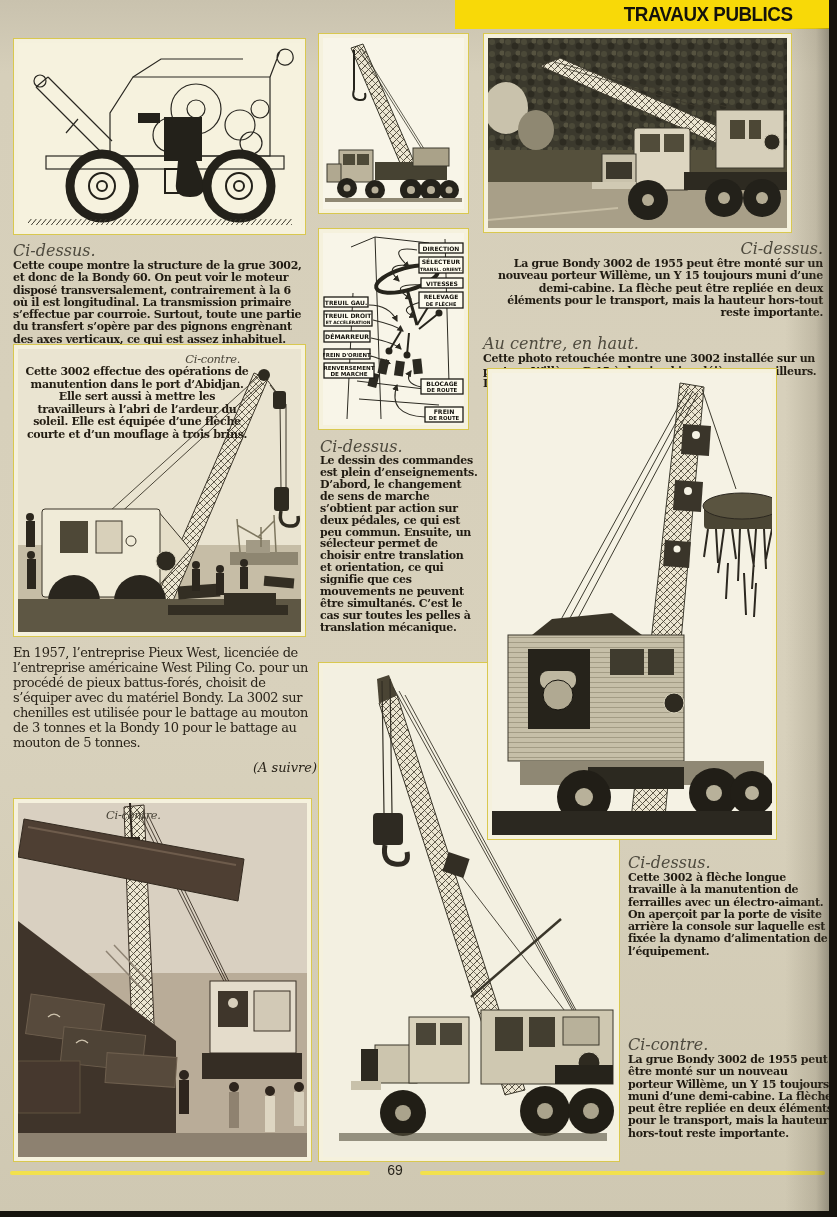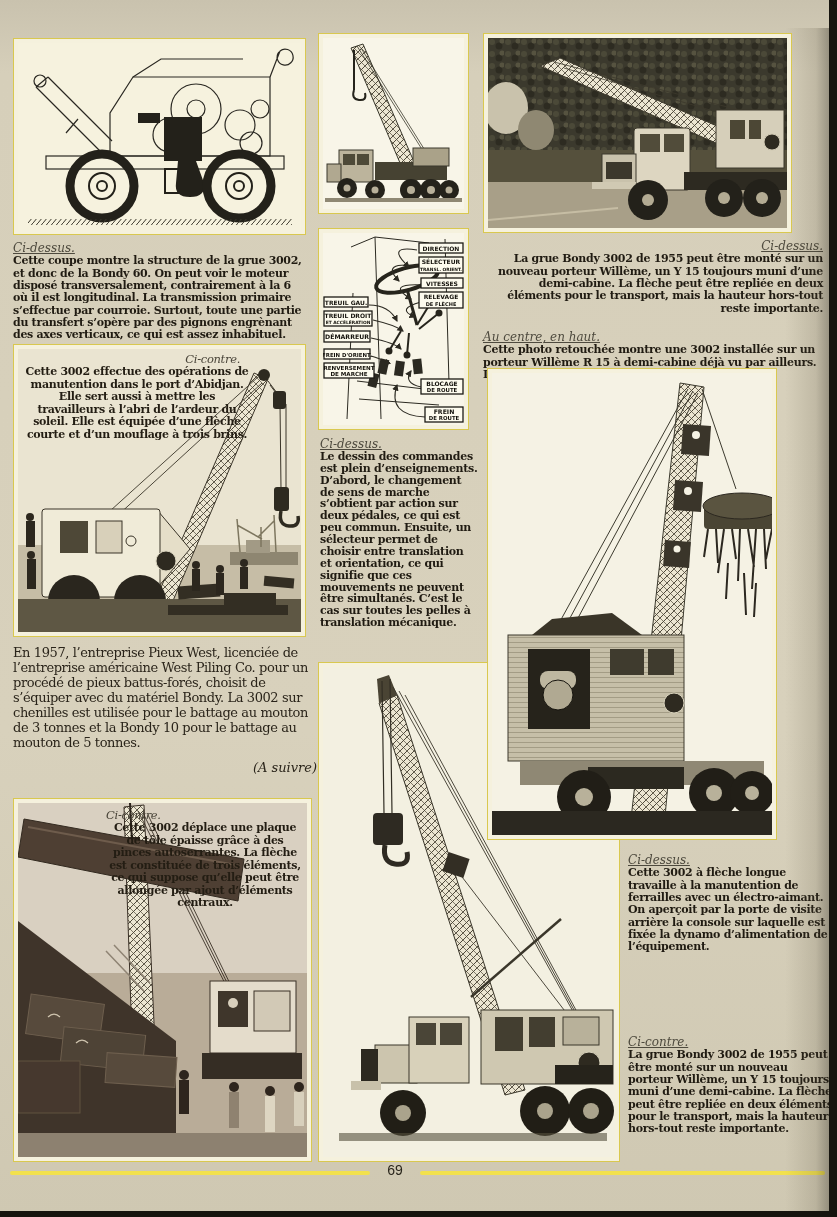--- a/index.html
+++ b/index.html
@@ -21,21 +21,21 @@
     letter-spacing:-0.5px; transform:scaleX(.94); transform-origin:right center;
   }
   .frame{
     position:absolute; background:#f5f1dd; border:1px solid #d9c84f; box-sizing:border-box; padding:4px;
   }
   .frame svg{display:block;}
   .cap{
     position:absolute; font-weight:700; font-size:11px; line-height:1.12; letter-spacing:-0.3px;
     color:#201b12;
   }
-  .cap .lbl{font-weight:400; font-style:italic; font-size:12px; color:#4e4a3e; letter-spacing:0;text-decoration:underline;}
+  .cap .lbl{font-weight:400; font-style:italic; font-size:16px; color:#4e4a3e; letter-spacing:0;}
   .cap.right{text-align:right;}
   .overlay-cap{position:absolute; z-index:5; font-weight:700; font-size:11px; line-height:1.14;
     letter-spacing:-0.3px; color:#231d13;}
   .overlay-cap .lbl{font-weight:400; font-style:italic; font-size:11.5px; color:#4a453a;}
   .bodytext{
     position:absolute; left:13px; top:646px; width:304px; font-size:13px; line-height:1.15;
     letter-spacing:-0.4px; color:#2a241a;
   }
   .bodytext p{margin:0;}
   .bodytext p + p{text-indent:14px; margin-top:19px;}
@@ -71,20 +71,23 @@
         <circle cx="4" cy="4" r="3" fill="#4b4938"></circle>
         <circle cx="11" cy="8" r="3.5" fill="#2d2b21"></circle>
         <circle cx="14" cy="3" r="2.5" fill="#565340"></circle>
       </pattern>
       <marker id="ah" markerWidth="7" markerHeight="7" refX="5" refY="3" orient="auto">
         <path d="M0,0 L6,3 L0,6 z" fill="#2c2a22"></path>
       </marker>
     </defs>
   </svg>
 
+  <div class="header-band">
+    <span>TRAVAUX PUBLICS</span>
+  </div>
 
   <div class="frame" style="left:13px; top:38px; width:293px; height:197px;">
     <svg viewBox="0 0 283 187" width="283" height="187">
       <rect width="283" height="187" fill="#f6f2de"></rect>
       <g stroke="#2a2822" stroke-width="1.2" fill="none">
         <rect x="28" y="113" width="238" height="13"></rect>
         <polygon points="115,34 252,34 252,113 92,113 92,70"></polygon>
         <path d="M252,34 L262,8 M262,8 A8,8 0 1,1 261,9"></path>
         <circle cx="178" cy="66" r="25"></circle>
           <circle cx="178" cy="66" r="9"></circle>
@@ -476,21 +479,20 @@
             <rect x="211" y="289" width="10" height="36" fill="#8f8270"></rect>
           <circle cx="252" cy="288" r="5" fill="#2e251d"></circle>
             <rect x="247" y="293" width="10" height="36" fill="#ded6c2"></rect>
           <circle cx="281" cy="284" r="5" fill="#2e251d"></circle>
             <rect x="276" y="289" width="10" height="34" fill="#d8d0bc"></rect>
         </g>
         <rect x="0" y="330" width="289" height="24" fill="#8d8170"></rect>
       </svg>
       <div class="overlay-cap" style="left:88px; top:6px; width:198px;">
         <div class="lbl">Ci-contre.</div>
-        <div style="text-align:center;">Cette 3002 déplace une plaque de tôle épaisse grâce à des pinces autoserrantes. La flèche est constituée de trois éléments, ce qui suppose qu’elle peut être allongée par ajout d’éléments centraux.</div>
       </div>
     </div>
   </div>
 
   <div class="cap" style="left:628px; top:854px; width:202px;">
     <span class="lbl">Ci-dessus.</span><br>
     <span>Cette 3002 à flèche longue travaille à la manutention de ferrailles avec un électro-aimant. On aperçoit par la porte de visite arrière la console sur laquelle est fixée la dynamo d’alimentation de l’équipement.</span>
   </div>
 
   <div class="cap" style="left:628px; top:1036px; width:207px;">

